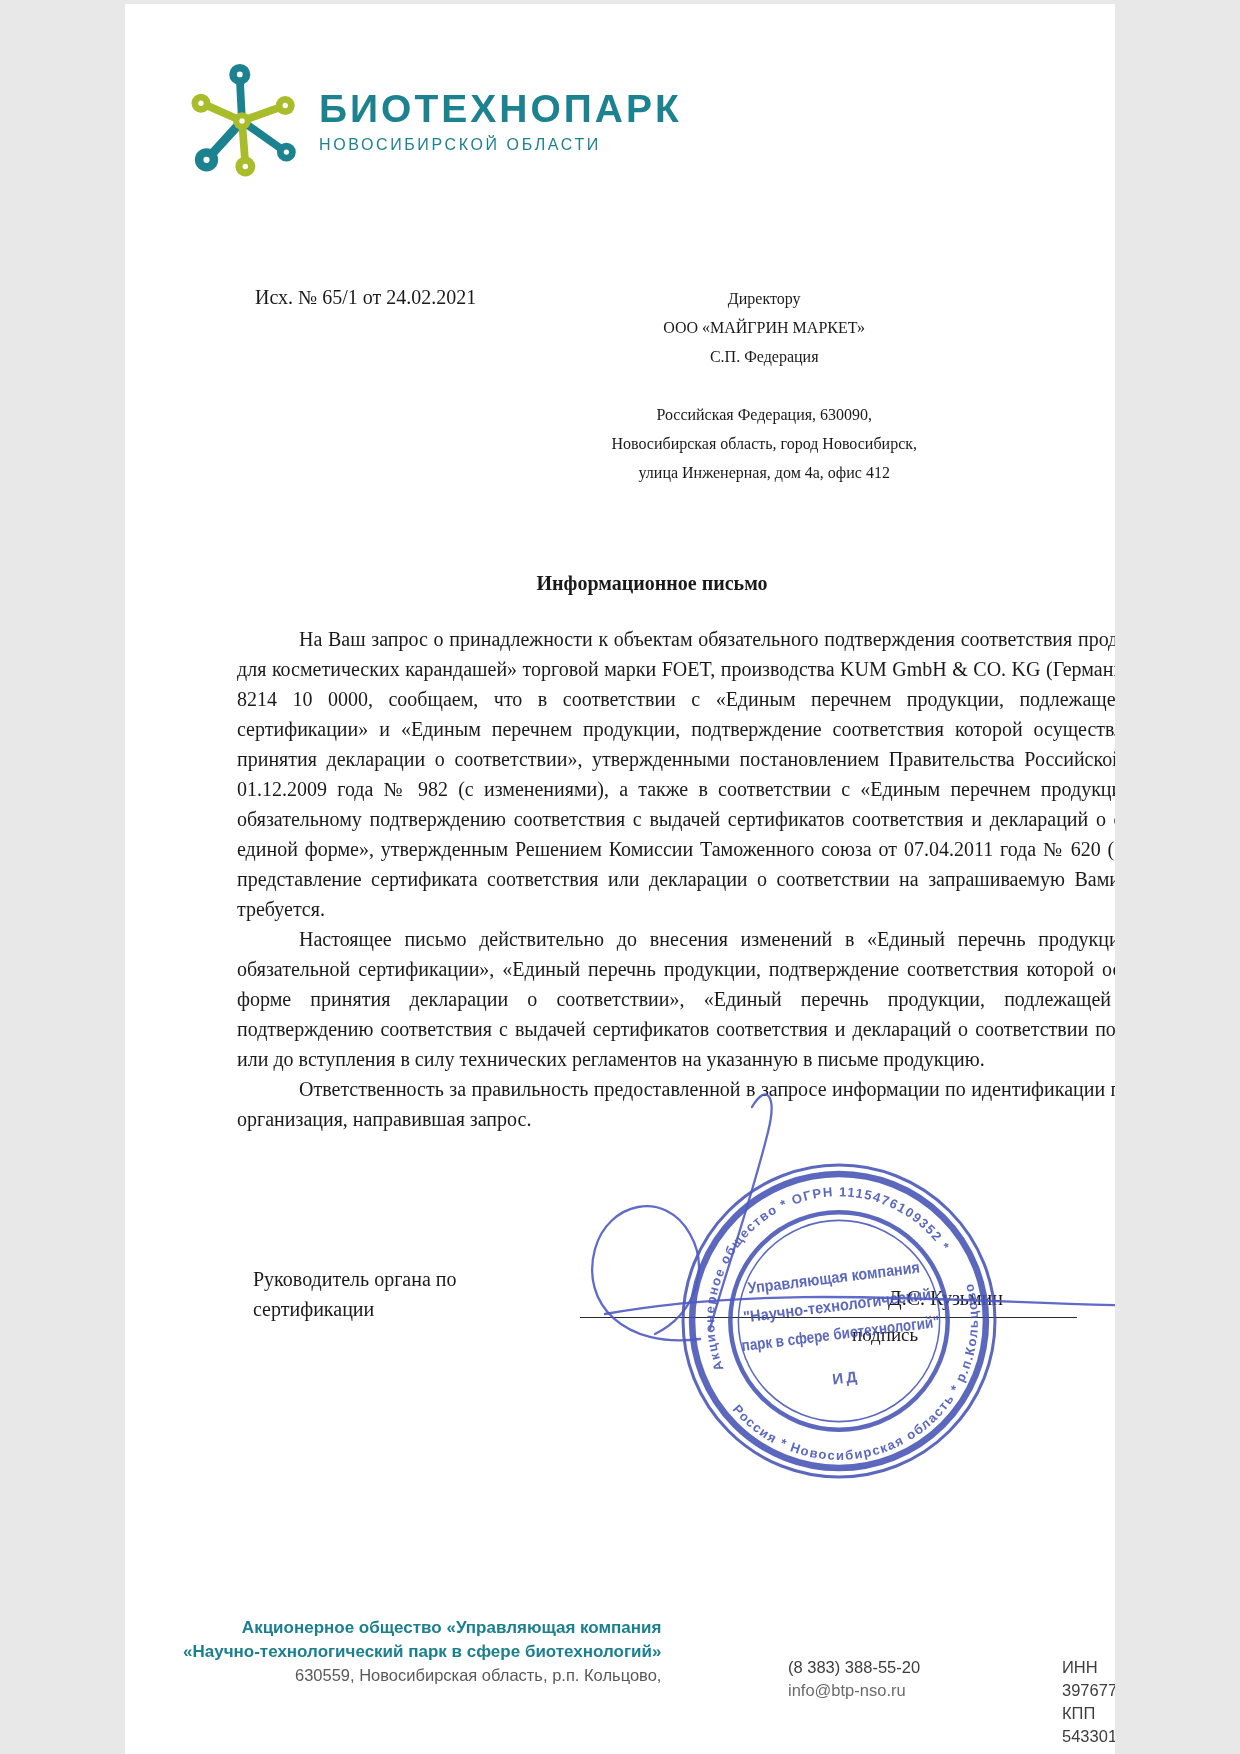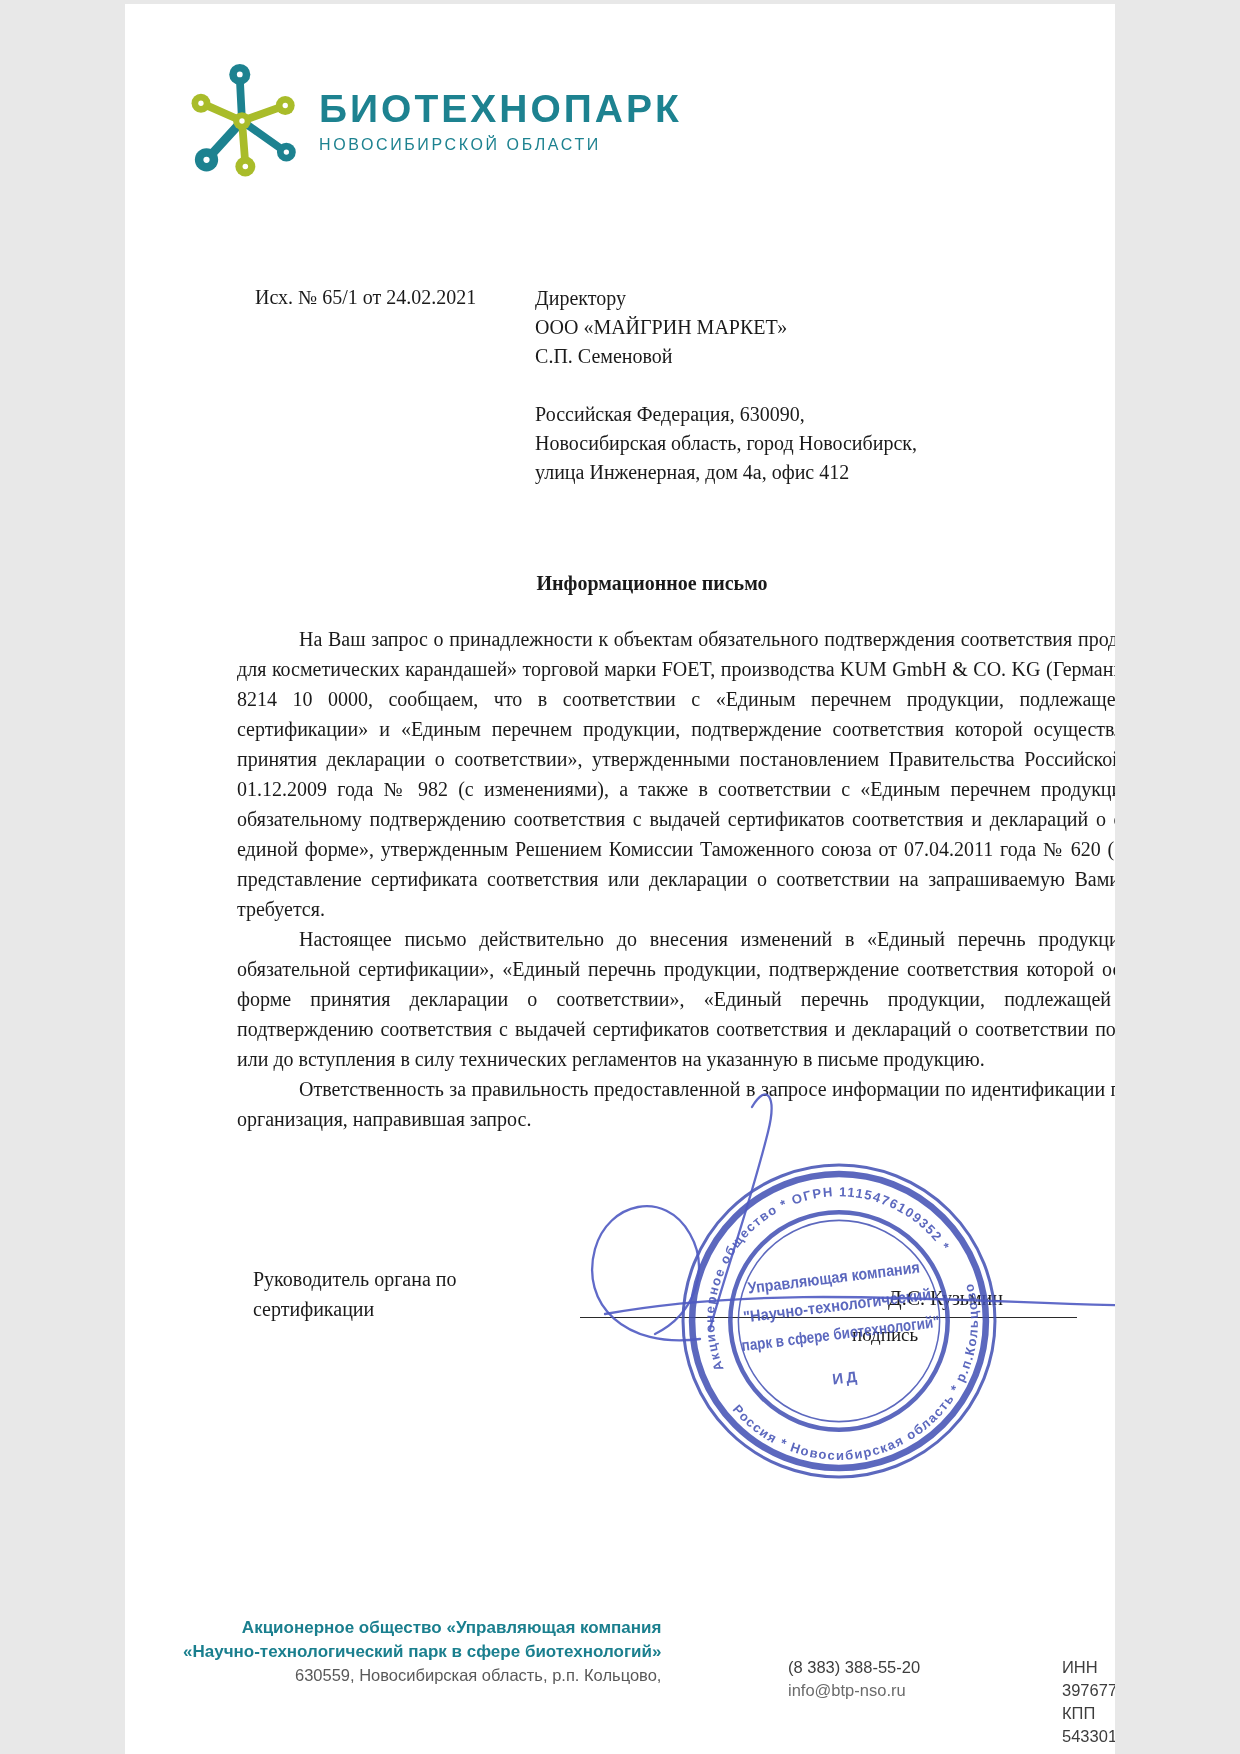--- a/index.html
+++ b/index.html
@@ -22,21 +22,21 @@
     color:#1d8290;line-height:1.1;
   }
   .logo-subtitle{
     font-family:"Liberation Sans", sans-serif;
     font-size:16px;letter-spacing:2.6px;color:#1d8290;margin-top:6px;
   }
   
   .ref{position:absolute;left:130px;top:282px;font-size:20px;}
   .addressee{
     position:absolute;right:198px;top:280px;
-    text-align:left;font-size:20px;line-height:29px;
+    text-align:center;font-size:16px;line-height:29px;
   }
   .addressee .gap{height:29px;}
   
   .letter-title{
     position:absolute;left:0;top:568px;width:100%;
     text-align:center;font-size:20px;font-weight:bold;margin:0;padding-left:32px;
   }
   .body-text{
     position:absolute;left:112px;top:620px;width:1018px;
     font-size:20px;line-height:30px;text-align:justify;
@@ -103,21 +103,21 @@
       <div class="logo-title">БИОТЕХНОПАРК</div>
       <div class="logo-subtitle">НОВОСИБИРСКОЙ ОБЛАСТИ</div>
     </div>
   </div>
 
   <div class="ref">Исх. № 65/1 от 24.02.2021</div>
 
   <div class="addressee">
     <div>Директору</div>
     <div>ООО «МАЙГРИН МАРКЕТ»</div>
-    <div>С.П. Семеновой</div>
+    <div>С.П. Федерация</div>
     <div class="gap"></div>
     <div>Российская Федерация, 630090,</div>
     <div>Новосибирская область, город Новосибирск,</div>
     <div>улица Инженерная, дом 4а, офис 412</div>
   </div>
 
   <h1 class="letter-title">Информационное письмо</h1>
 
   <div class="body-text">
     <p>На Ваш запрос о принадлежности к объектам обязательного подтверждения соответствия продукции «Точилка для косметических карандашей» торговой марки FOET, производства KUM GmbH &amp; CO. KG (Германия), код ТН ВЭД 8214 10 0000, сообщаем, что в соответствии с «Единым перечнем продукции, подлежащей обязательной сертификации» и «Единым перечнем продукции, подтверждение соответствия которой осуществляется в форме принятия декларации о соответствии», утвержденными постановлением Правительства Российской Федерации от 01.12.2009 года № 982 (с изменениями), а также в соответствии с «Единым перечнем продукции, подлежащей обязательному подтверждению соответствия с выдачей сертификатов соответствия и деклараций о соответствии по единой форме», утвержденным Решением Комиссии Таможенного союза от 07.04.2011 года № 620 (с изменениями), представление сертификата соответствия или декларации о соответствии на запрашиваемую Вами продукцию не требуется.</p>

